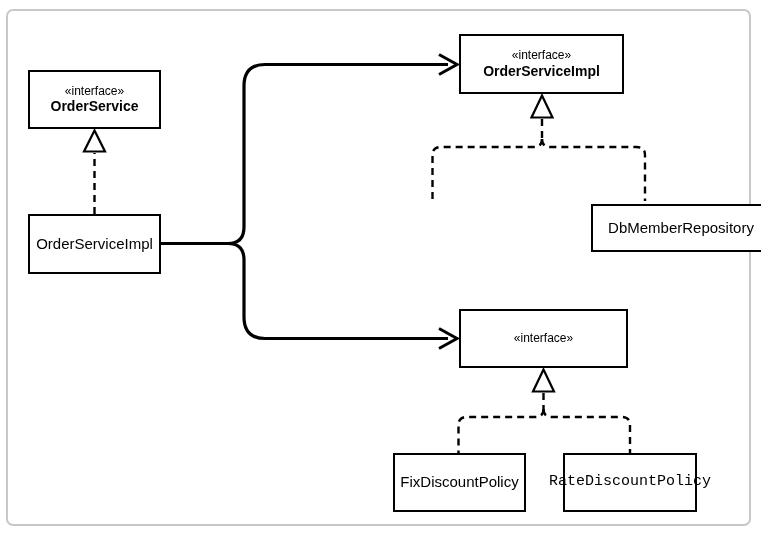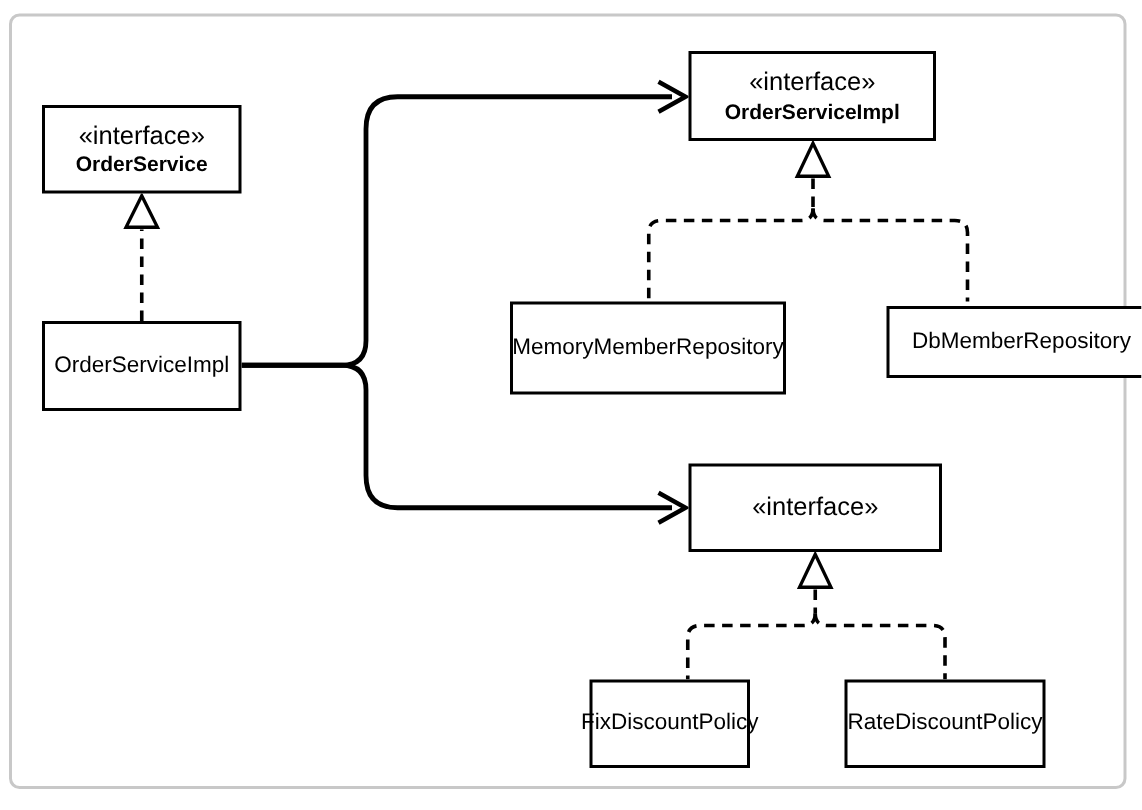--- a/index.html
+++ b/index.html
@@ -39,21 +39,21 @@
     border: 2px solid #000000;
     display: flex;
     flex-direction: column;
     align-items: center;
     justify-content: center;
     text-align: center;
     color: #000000;
     line-height: 1.22;
   }
   .node .stereo {
-    font-size: 17px;
+    font-size: 12px;
     font-weight: 400;
   }
   .node .cname {
     font-size: 14px;
     font-weight: 700;
   }
   .node .plain {
     font-size: 15px;
     font-weight: 400;
     white-space: nowrap;
@@ -95,33 +95,30 @@
 
   <div class="node" style="left:28px; top:214px; width:133px; height:60px;">
     <div class="plain">OrderServiceImpl</div>
   </div>
 
   <div class="node" style="left:459px; top:34px; width:165px; height:60px;">
     <div class="stereo">«interface»</div>
     <div class="cname">OrderServiceImpl</div>
   </div>
 
-  <div class="node" style="left:340px; top:201px; width:184px; height:62px;">
-    <div class="plain">MemoryMemberRepository</div>
-  </div>
 
   <div class="node" style="left:555px; top:204px; width:180px; height:48px;margin-left:36px;">
     <div class="plain">DbMemberRepository</div>
   </div>
 
   <div class="node" style="left:459px; top:309px; width:169px; height:59px;">
     <div class="stereo">«interface»</div>
   </div>
 
-  <div class="node" style="left:393px; top:453px; width:107px; height:59px;">
+  <div class="node" style="left:393px; top:453px; width:133px; height:59px;">
     <div class="plain">FixDiscountPolicy</div>
   </div>
 
-  <div class="node" style="left:563px; top:453px; width:134px; height:59px;">
+  <div class="node" style="left:563px; top:453px; width:134px; height:59px;font-family:Liberation Mono, monospace;">
     <div class="plain">RateDiscountPolicy</div>
   </div>
 
 </div>
 
 </body></html>

